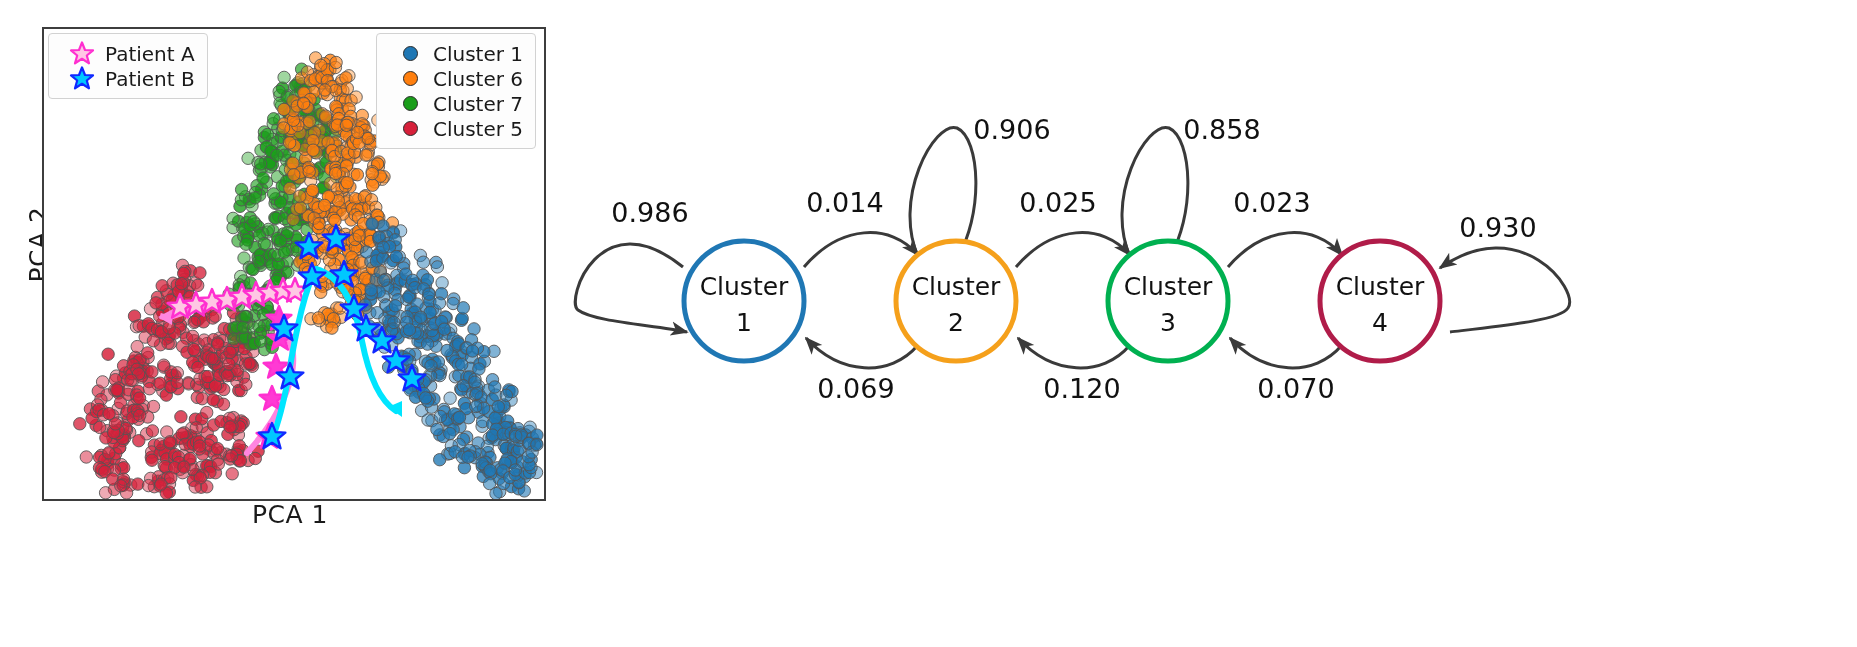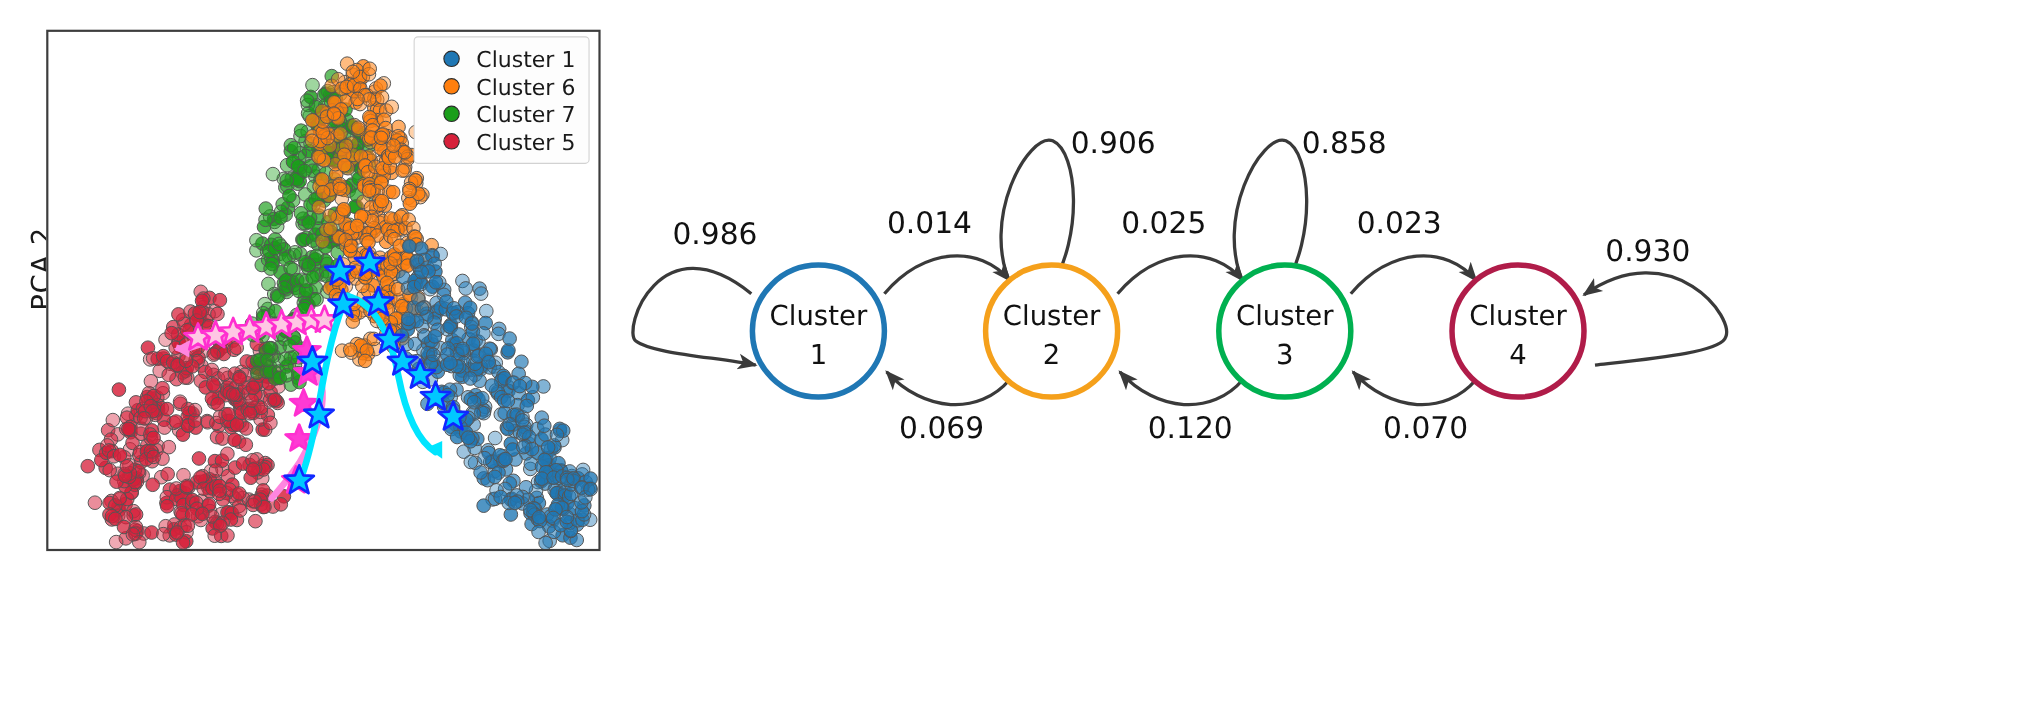--- a/index.html
+++ b/index.html
@@ -36,20 +36,21 @@
   .edge-label{font-size:27px;fill:#111;font-family:"DejaVu Sans","Liberation Sans",sans-serif;text-anchor:middle;}
 </style>
 </head>
 <body>
 
 <div class="figure">
 
   <div class="panel-a">
 
     <div class="ylabel">PCA 2</div>
+    <div class="xlabel">PCA 1</div>
 
     <div class="axes-frame">
       <svg class="scatter-svg" width="500" height="470" viewBox="0 0 500 470">
         <defs>
           <g id="starpath">
             <path d="M0,-11 L2.9,-3.8 L10.5,-3.4 L4.6,1.4 L6.7,8.9 L0,4.6 L-6.7,8.9 L-4.6,1.4 L-10.5,-3.4 L-2.9,-3.8 Z"></path>
           </g>
         </defs>
         <g id="pts">
             <circle cx="75.7" cy="418.6" r="6.2" fill="#d6203a" fill-opacity="0.79" stroke="#555" stroke-width="0.9"></circle>
@@ -1762,20 +1763,38 @@
             <path d="M246,334 L249.6909090909091,343.1636363636364 L259.3636363636364,343.6727272727273 L251.85454545454544,349.7818181818182
              L254.52727272727273,359.3272727272727 L246,353.8545454545455 L237.47272727272727,359.3272727272727 L240.14545454545456,349.7818181818182
              L232.63636363636363,343.6727272727273 L242.3090909090909,343.1636363636364 Z" fill="#00c8ff" stroke="#1028ff" stroke-width="2.4" stroke-linejoin="round"></path>
             <path d="M228,394 L231.6909090909091,403.1636363636364 L241.36363636363637,403.6727272727273 L233.85454545454544,409.7818181818182
              L236.52727272727273,419.3272727272727 L228,413.8545454545455 L219.47272727272727,419.3272727272727 L222.14545454545456,409.7818181818182
              L214.63636363636363,403.6727272727273 L224.3090909090909,403.1636363636364 Z" fill="#00c8ff" stroke="#1028ff" stroke-width="2.4" stroke-linejoin="round"></path>
           </g>
       </svg>
     </div>
 
+    <div class="legend legend-patients">
+      <div class="legend-row">
+        <span class="legend-key">
+          <svg width="28" height="28" viewBox="-14 -14 28 28">
+            <path d="M0,-11.5 L3.0,-4.0 L11.0,-3.6 L4.8,1.5 L7.0,9.3 L0,4.8 L-7.0,9.3 L-4.8,1.5 L-11.0,-3.6 L-3.0,-4.0 Z" fill="#ffc7e4" stroke="#ff2fd0" stroke-width="2.2" stroke-linejoin="round"></path>
+          </svg>
+        </span>
+        <span class="legend-text">Patient A</span>
+      </div>
+      <div class="legend-row">
+        <span class="legend-key">
+          <svg width="28" height="28" viewBox="-14 -14 28 28">
+            <path d="M0,-11.5 L3.0,-4.0 L11.0,-3.6 L4.8,1.5 L7.0,9.3 L0,4.8 L-7.0,9.3 L-4.8,1.5 L-11.0,-3.6 L-3.0,-4.0 Z" fill="#00c8ff" stroke="#1028ff" stroke-width="2.2" stroke-linejoin="round"></path>
+          </svg>
+        </span>
+        <span class="legend-text">Patient B</span>
+      </div>
+    </div>
 
     <div class="legend legend-clusters">
       <div class="legend-row">
         <span class="legend-key">
           <span class="dot" style="background:#1f77b4"></span>
         </span>
         <span class="legend-text">Cluster 1</span>
       </div>
       <div class="legend-row">
         <span class="legend-key">

